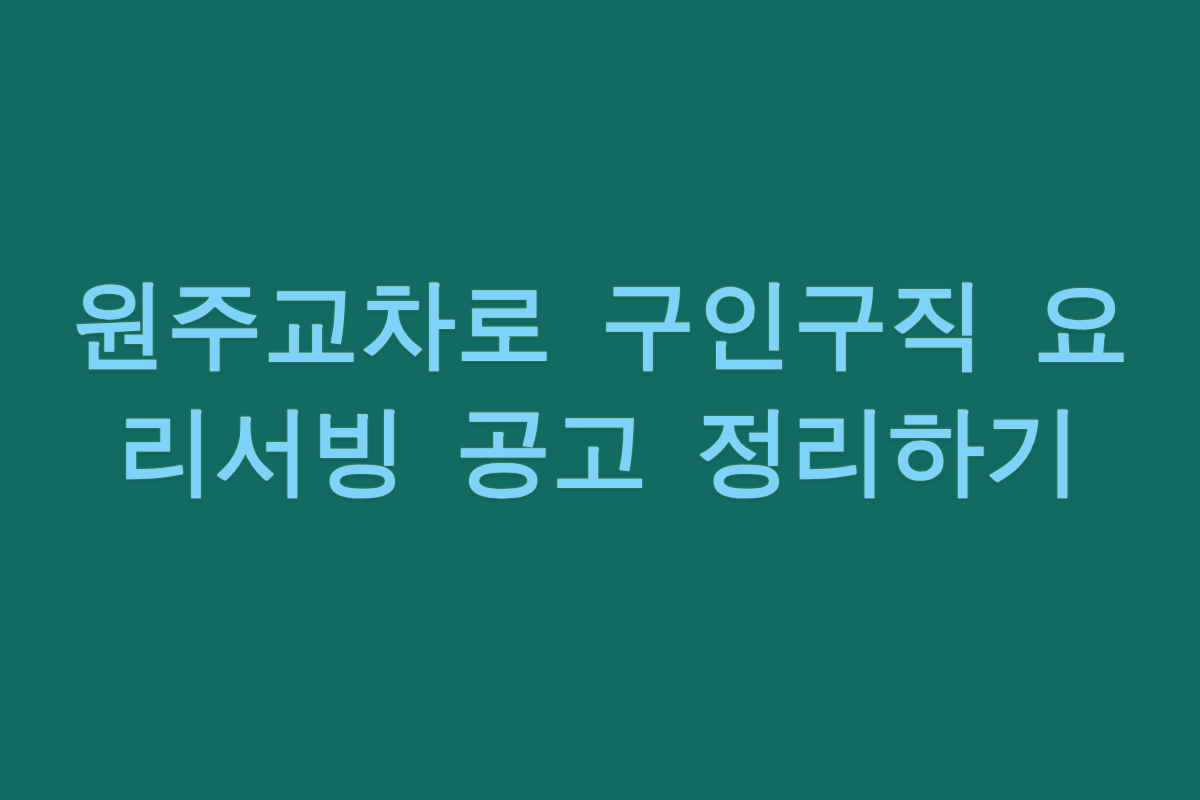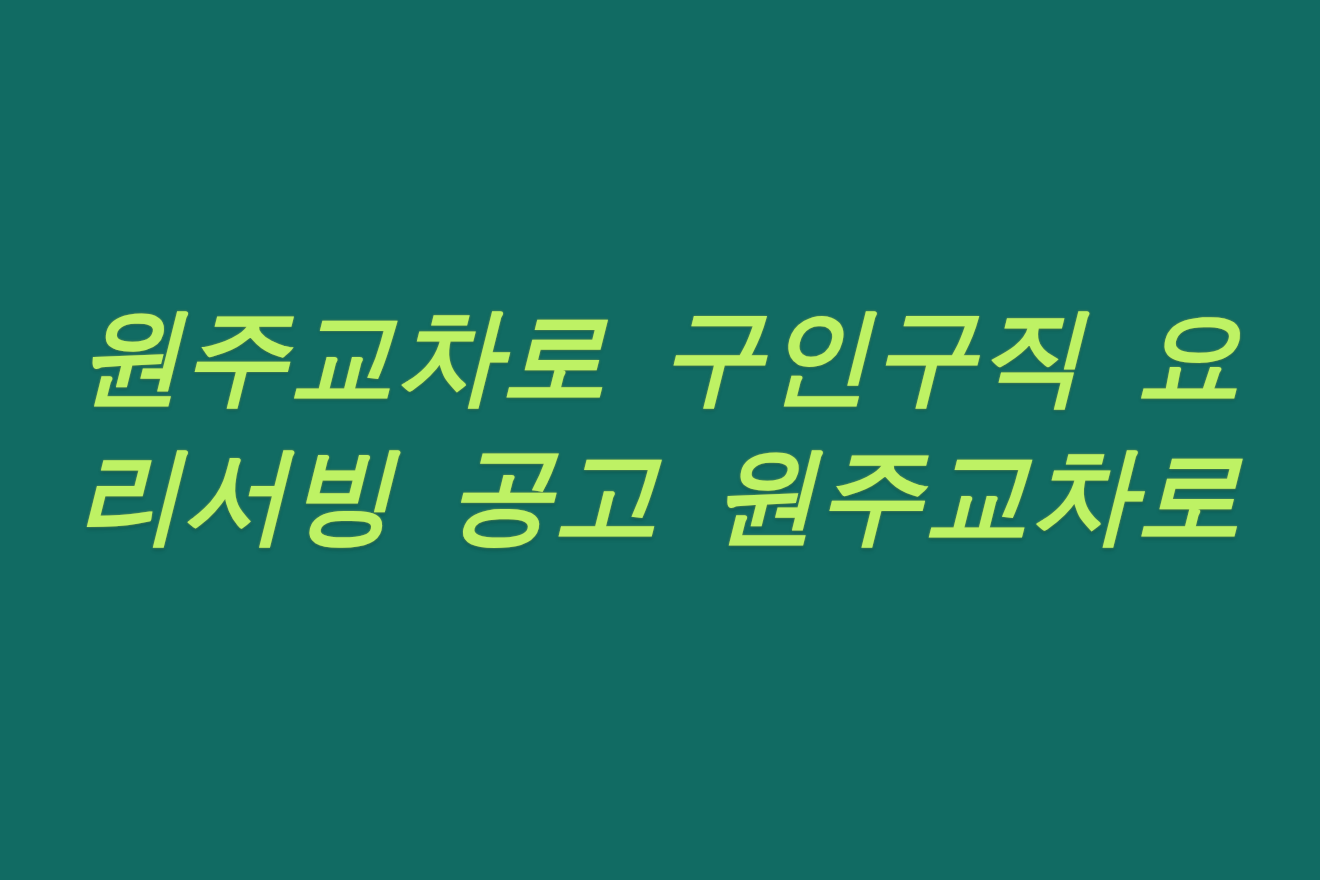--- a/index.html
+++ b/index.html
@@ -49,18 +49,18 @@
   #headline .headline-line {
     display: block;
     white-space: nowrap;
   }
 </style>
 </head>
 <body>
 
 <div id="thumbnail-card" style="background-color: rgb(17, 107, 99);">
 
-  <h1 id="headline" style="color: #bef264; font-style: italic;">
+  <h1 id="headline" style="color: #7dd3fc;">
     <span class="headline-line">원주교차로 구인구직 요</span>
-    <span class="headline-line">리서빙 공고 원주교차로</span>
+    <span class="headline-line">리서빙 공고 정리하기</span>
   </h1>
 
 </div>
 
 </body></html>

